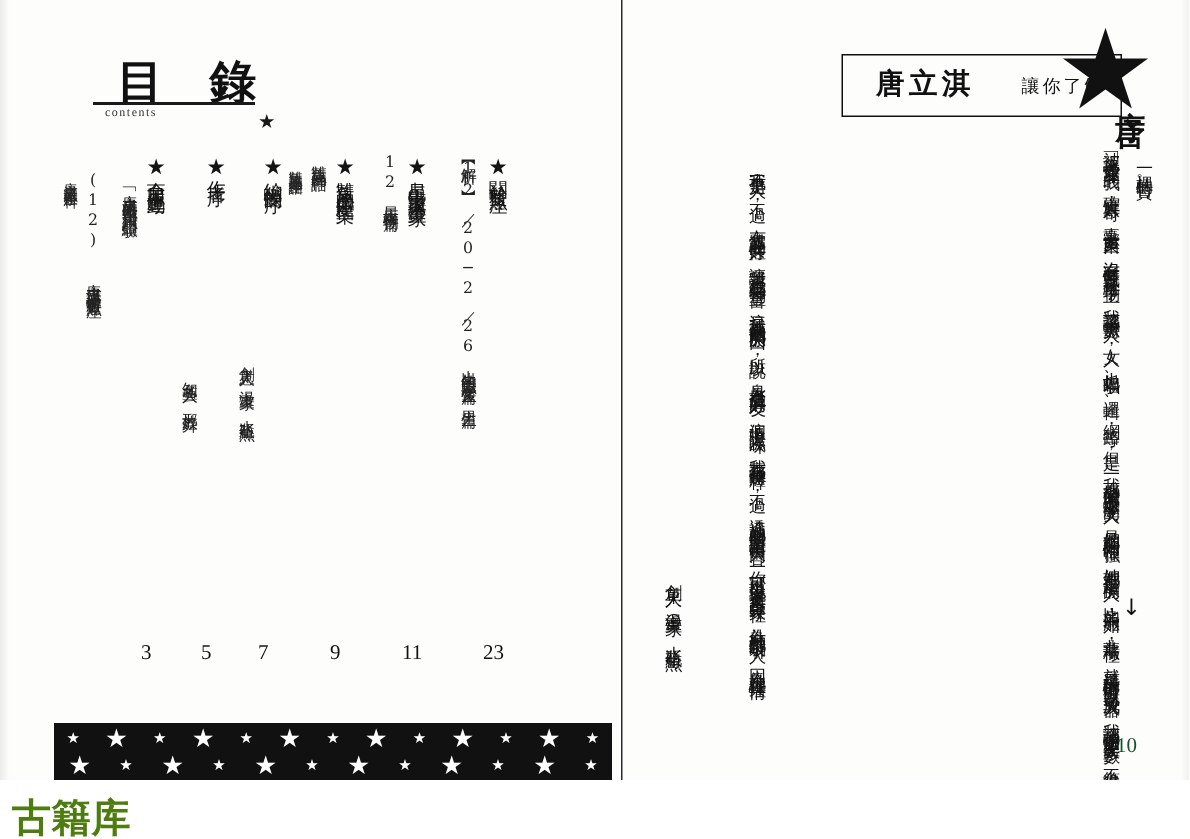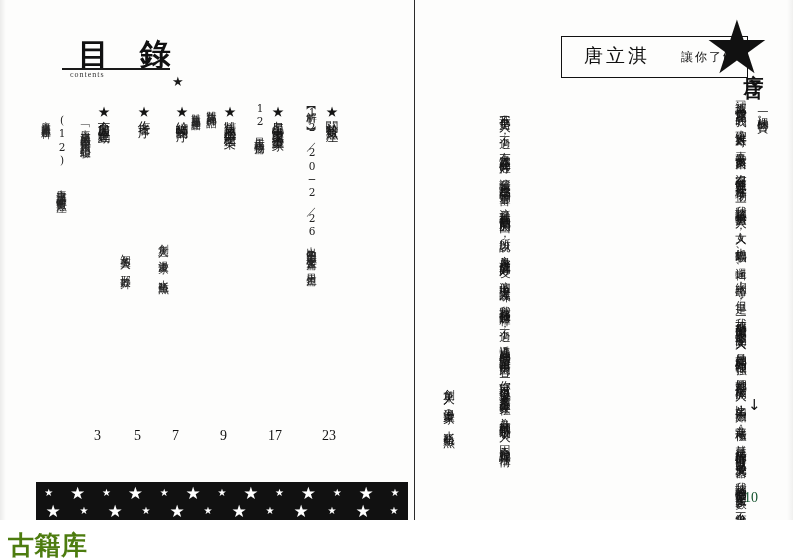--- a/index.html
+++ b/index.html
@@ -150,21 +150,21 @@
     position: absolute;
     left: 147px; top: 36px;
     width: 185px; height: 40px;
     border: 1.6px solid #111;
   }
   .author-box .name {
     position: absolute;
     left: 22px; top: 6px;
     font-family: "DejaVu Serif", "Liberation Serif", serif;
     font-size: 19px;
-    font-weight: normal;
+    font-weight: bold;
     letter-spacing: 3px;
     color: #111;
   }
   .author-box .sub {
     position: absolute;
     left: 106px; top: 12px;
     font-family: "DejaVu Serif", "Liberation Serif", serif;
     font-size: 12px;
     letter-spacing: 2px;
     color: #111;
@@ -295,21 +295,21 @@
     </div>
 
     <div class="toc-columns">
 
       <div class="toc-col" style="left:300px;">★關於雙魚座</div>
       <div class="toc-col sub" style="left:280px; top:6px;">【解析1】2／20─2／26出生的雙魚座（女生篇＆男生篇）</div>
       <div class="toc-page-num" style="left:302px; top:332px;text-align:center;">23</div>
 
       <div class="toc-col" style="left:246px;">★占星學專家與漫畫家</div>
       <div class="toc-col sub" style="left:228px; top:6px;">12星座吉祥物篇</div>
-      <div class="toc-page-num" style="left:248px; top:332px;">17</div>
+      <div class="toc-page-num" style="left:248px; top:332px;">11</div>
 
       <div class="toc-col" style="left:198px;">★雙魚座的星座檔案</div>
       <div class="toc-col sub" style="left:180px; top:6px;">雙魚座的神話</div>
       <div class="toc-col sub2" style="left:164px; top:10px;">雙魚座的星座神話</div>
       <div class="toc-page-num" style="left:200px; top:332px;">9</div>
 
       <div class="toc-col" style="left:150px;">★給蝴蝶的序</div>
       <div class="toc-col sub" style="left:132px; top:140px;">創意人／漫畫家‧水瓶鯨魚</div>
       <div class="toc-page-num" style="left:152px; top:332px;">7</div>
 

